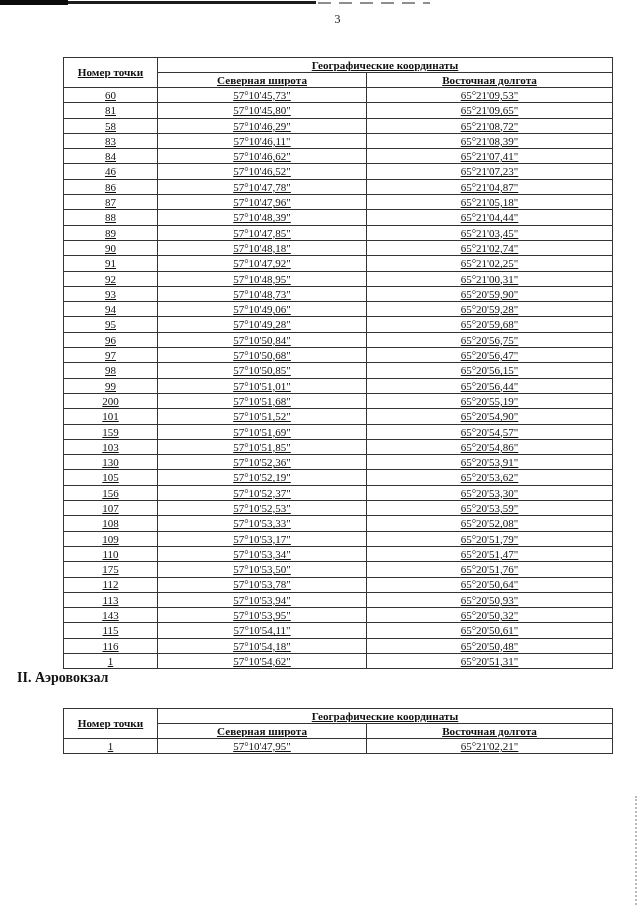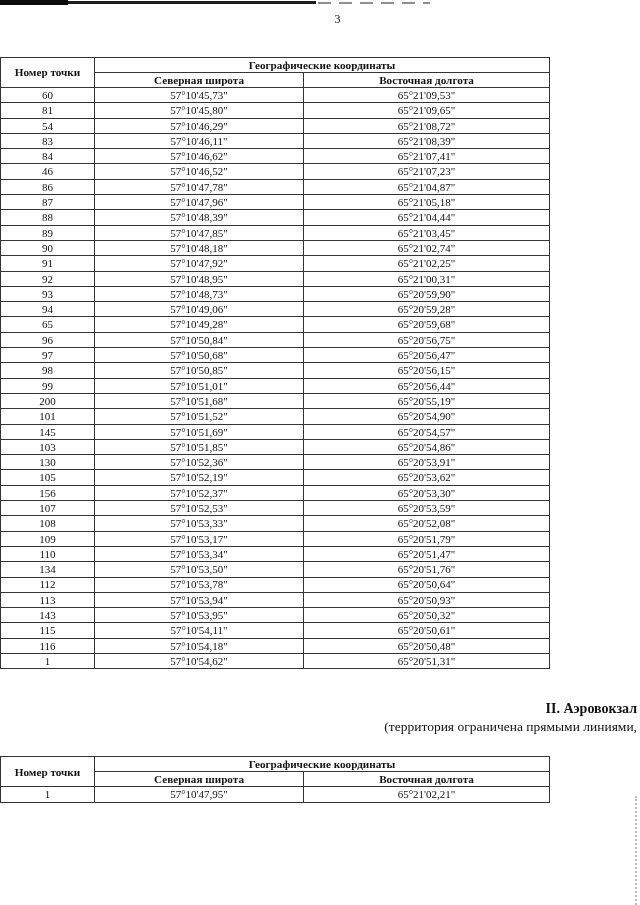--- a/index.html
+++ b/index.html
@@ -39,22 +39,24 @@
     margin: 12px 28px 0 63px;
     width: 549px;
     text-align: center;
     font-size: 12px;
     line-height: 15px;
   }
 
   table.coords {
     border-collapse: collapse;
     table-layout: fixed;
+    margin-left: 63px;
     width: 549px;
     border: 1.5px solid #161616;
+    text-decoration: underline;
   }
   table.coords.first { margin-top: 30px; }
   table.coords.second { margin-top: 21px; }
   .coords col.c1 { width: 94px; }
   .coords col.c2 { width: 209px; }
   .coords col.c3 { width: 246px; }
   .coords th, .coords td {
     border: 1px solid #343434;
     padding: 0 2px;
     text-align: center;
@@ -65,24 +67,23 @@
     overflow: hidden;
     white-space: nowrap;
   }
   .coords th {
     font-weight: bold;
     font-size: 11.2px;
     height: 14px;
   }
 
   .section-heading {
-    margin-top: 31px;
     margin-left: 17px;
     width: 620px;
-    text-align: right;
+    text-align: left;
     font-size: 13.5px;
     line-height: 17.5px;
   }
   .section-heading .t {
     font-weight: bold;
     font-size: 14px;
   }
 </style>
 </head>
 <body>
@@ -115,21 +116,21 @@
         <td>60</td>
         <td>57°10'45,73"</td>
         <td>65°21'09,53"</td>
       </tr>
       <tr>
         <td>81</td>
         <td>57°10'45,80"</td>
         <td>65°21'09,65"</td>
       </tr>
       <tr>
-        <td>54</td>
+        <td>58</td>
         <td>57°10'46,29"</td>
         <td>65°21'08,72"</td>
       </tr>
       <tr>
         <td>83</td>
         <td>57°10'46,11"</td>
         <td>65°21'08,39"</td>
       </tr>
       <tr>
         <td>84</td>
@@ -180,21 +181,21 @@
         <td>93</td>
         <td>57°10'48,73"</td>
         <td>65°20'59,90"</td>
       </tr>
       <tr>
         <td>94</td>
         <td>57°10'49,06"</td>
         <td>65°20'59,28"</td>
       </tr>
       <tr>
-        <td>65</td>
+        <td>95</td>
         <td>57°10'49,28"</td>
         <td>65°20'59,68"</td>
       </tr>
       <tr>
         <td>96</td>
         <td>57°10'50,84"</td>
         <td>65°20'56,75"</td>
       </tr>
       <tr>
         <td>97</td>
@@ -215,21 +216,21 @@
         <td>200</td>
         <td>57°10'51,68"</td>
         <td>65°20'55,19"</td>
       </tr>
       <tr>
         <td>101</td>
         <td>57°10'51,52"</td>
         <td>65°20'54,90"</td>
       </tr>
       <tr>
-        <td>145</td>
+        <td>159</td>
         <td>57°10'51,69"</td>
         <td>65°20'54,57"</td>
       </tr>
       <tr>
         <td>103</td>
         <td>57°10'51,85"</td>
         <td>65°20'54,86"</td>
       </tr>
       <tr>
         <td>130</td>
@@ -260,21 +261,21 @@
         <td>109</td>
         <td>57°10'53,17"</td>
         <td>65°20'51,79"</td>
       </tr>
       <tr>
         <td>110</td>
         <td>57°10'53,34"</td>
         <td>65°20'51,47"</td>
       </tr>
       <tr>
-        <td>134</td>
+        <td>175</td>
         <td>57°10'53,50"</td>
         <td>65°20'51,76"</td>
       </tr>
       <tr>
         <td>112</td>
         <td>57°10'53,78"</td>
         <td>65°20'50,64"</td>
       </tr>
       <tr>
         <td>113</td>
@@ -299,21 +300,20 @@
       <tr>
         <td>1</td>
         <td>57°10'54,62"</td>
         <td>65°20'51,31"</td>
       </tr>
     </tbody>
 </table>
 
 <div class="section-heading">
   <div class="t">II. Аэровокзал</div>
-  <div>(территория ограничена прямыми линиями,</div>
 </div>
 
 <table class="coords second">
   <colgroup>
     <col class="c1">
       <col class="c2">
       <col class="c3">
   </colgroup>
   <thead>
     <tr>

